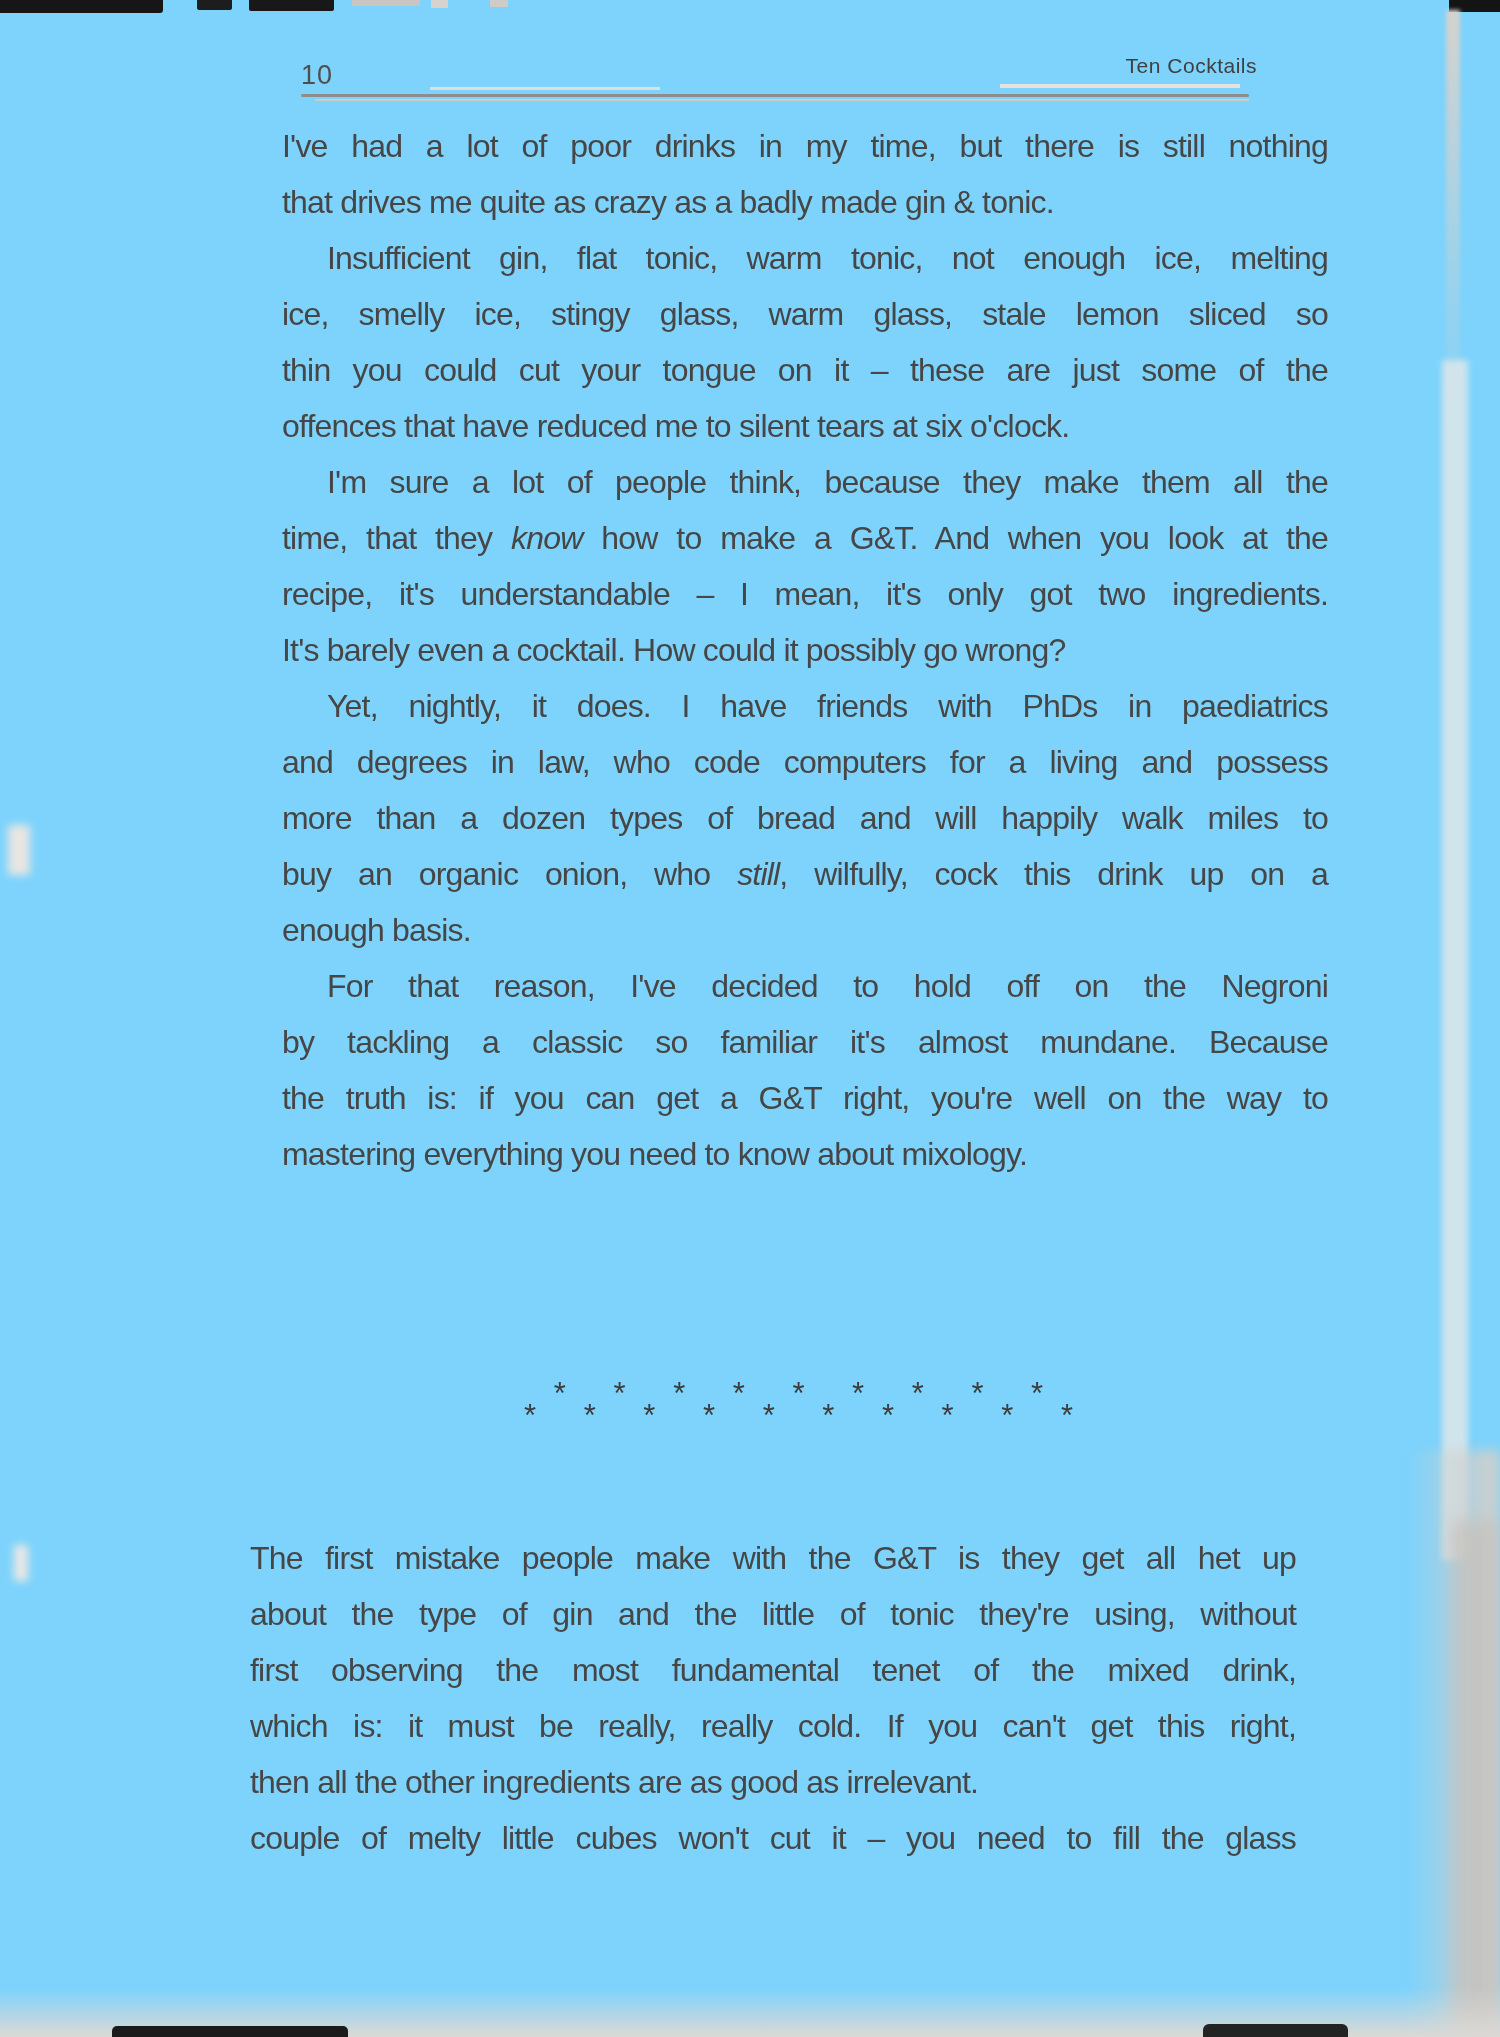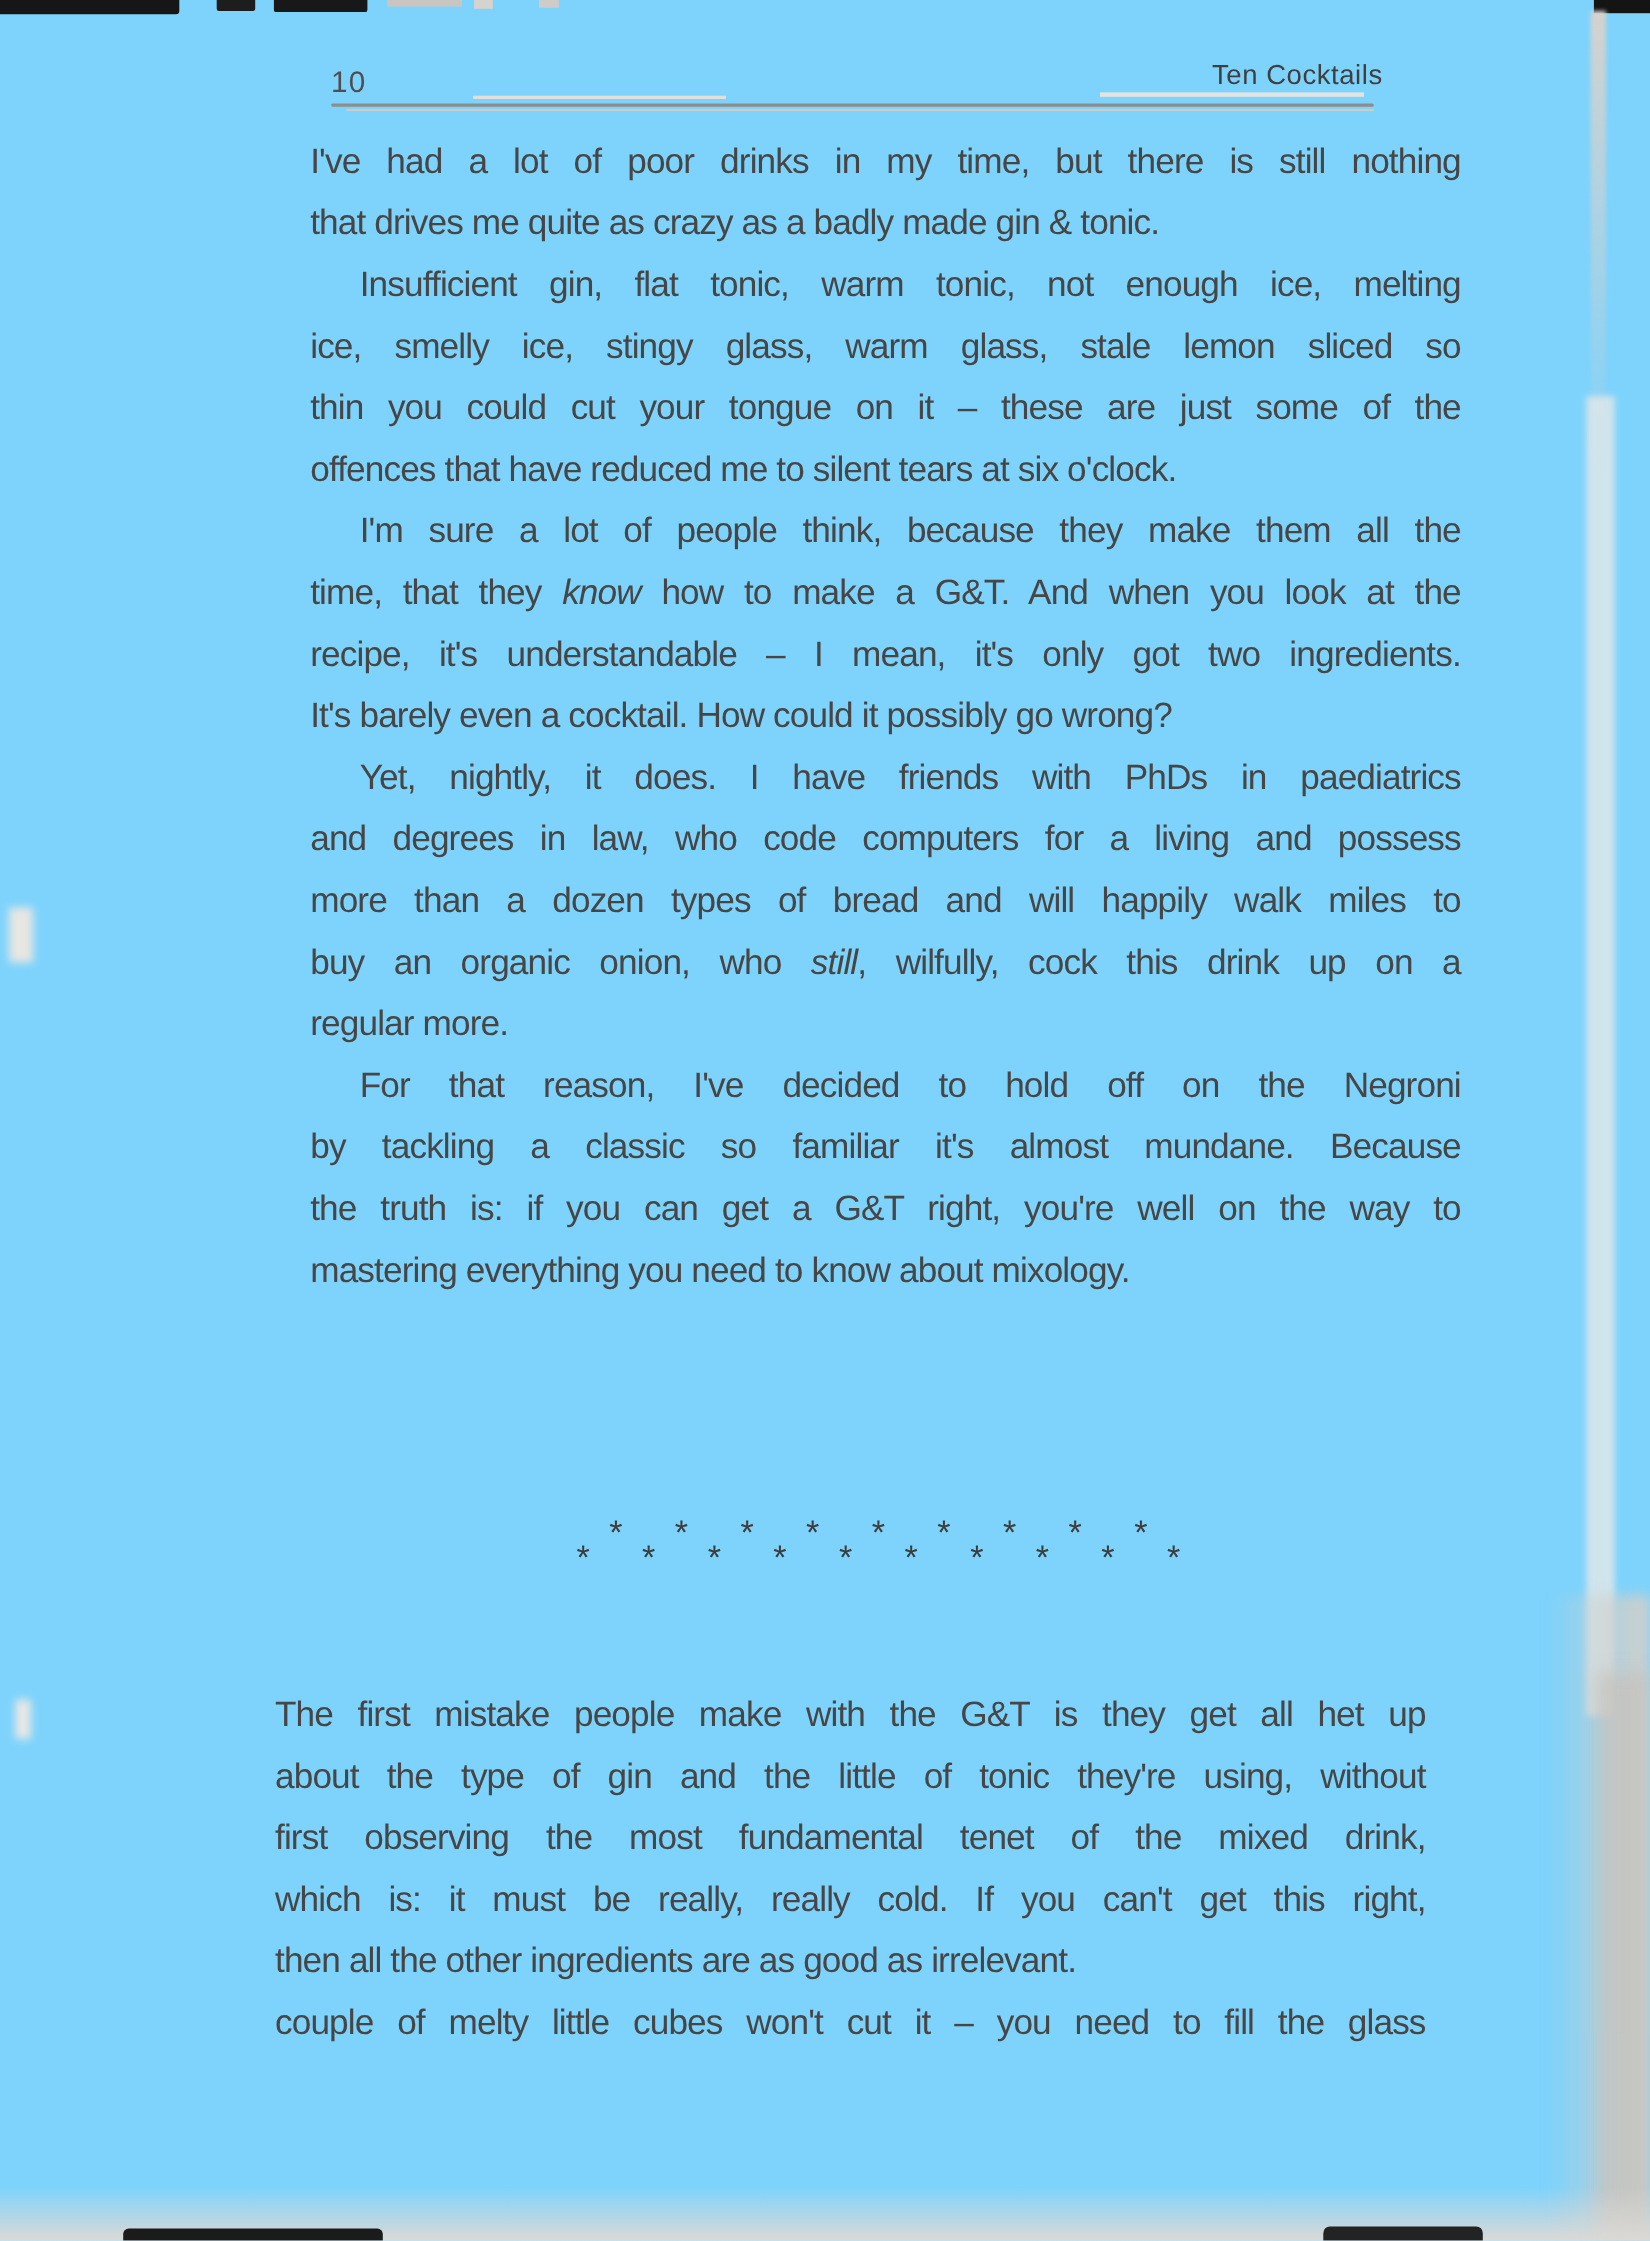--- a/index.html
+++ b/index.html
@@ -17,21 +17,21 @@
   .page-num {
     position: absolute;
     left: 301px; top: 60px;
     font-size: 27px;
     letter-spacing: 1px;
     color: #4e4e4e;
   }
   .running-title {
     position: absolute;
     right: 243px; top: 54px;
-    font-size: 25px;
+    font-size: 21px;
     letter-spacing: 0.5px;
     color: #3f3f3f;
   }
   .header-rule {
     position: absolute;
     left: 301px; top: 94px;
     width: 948px; height: 3px;
     background: #8f8d8a;
     border-radius: 2px;
   }
@@ -162,21 +162,21 @@
         <div class="line indent">I'm sure a lot of people think, because they make them all the</div>
         <div class="line">time, that they <i>know</i> how to make a G&amp;T. And when you look at the</div>
         <div class="line">recipe, it's understandable – I mean, it's only got two ingredients.</div>
         <div class="line last">It's barely even a cocktail. How could it possibly go wrong?</div>
       </div>
       <div class="paragraph">
         <div class="line indent">Yet, nightly, it does. I have friends with PhDs in paediatrics</div>
         <div class="line">and degrees in law, who code computers for a living and possess</div>
         <div class="line">more than a dozen types of bread and will happily walk miles to</div>
         <div class="line">buy an organic onion, who <i>still</i>, wilfully, cock this drink up on a</div>
-        <div class="line last">regular more.</div>
+        <div class="line last">enough basis.</div>
       </div>
       <div class="paragraph">
         <div class="line indent">For that reason, I've decided to hold off on the Negroni</div>
         <div class="line">by tackling a classic so familiar it's almost mundane. Because</div>
         <div class="line">the truth is: if you can get a G&amp;T right, you're well on the way to</div>
         <div class="line last">mastering everything you need to know about mixology.</div>
       </div>
     </main>
 
   <div id="separator" class="separator">

